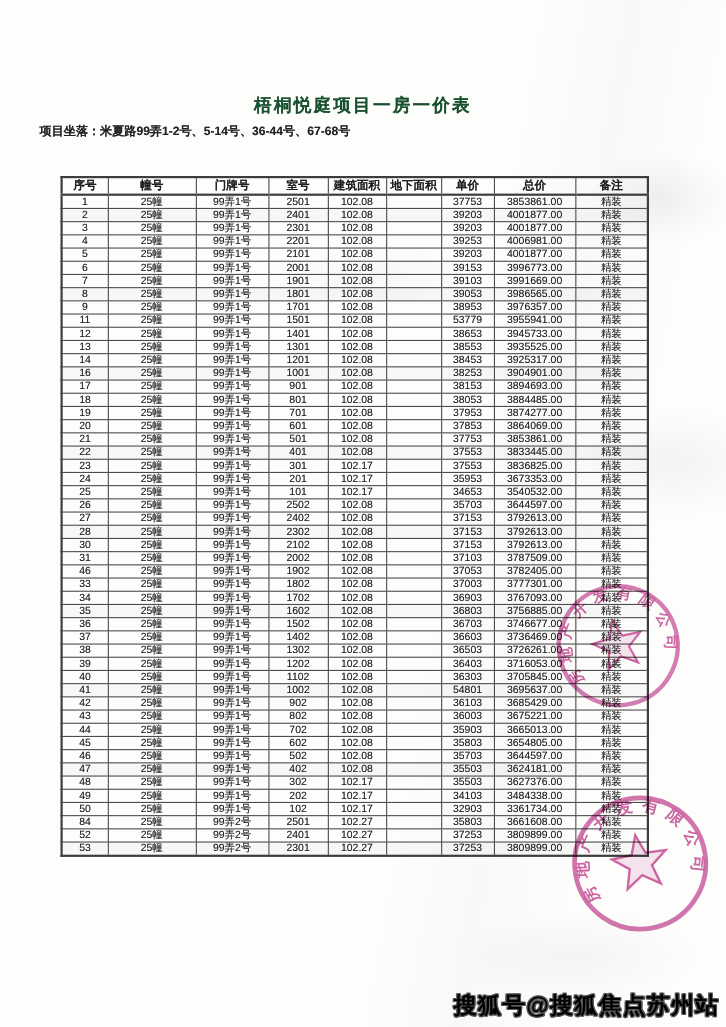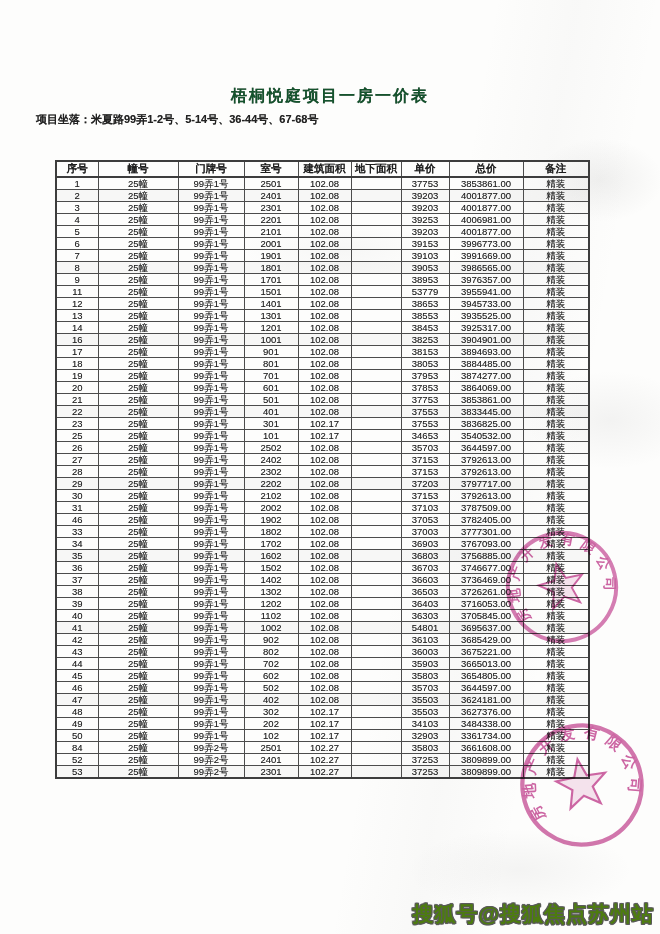--- a/index.html
+++ b/index.html
@@ -52,21 +52,21 @@
   
   .stamp { position:absolute; mix-blend-mode:multiply; opacity:.8; pointer-events:none; }
   .stamp-1 { left:503px; top:528px; width:118px; height:118px; transform:rotate(-14deg); }
   .stamp-2 { left:517px; top:720px; width:130px; height:130px; transform:rotate(-10deg); }
   .stamp svg { width:100%; height:100%; }
   .stamp text { font-family:"Liberation Sans","DejaVu Sans",sans-serif; font-weight:bold; }
   
   .watermark {
     position:absolute; right:6px; bottom:6px;
     font-size:21px; font-weight:bold; letter-spacing:1px;
-    color:#4d7c0f;
+    color:#000000;
     text-shadow:
       1px 1px 0 #5a5a5a, -1px -1px 0 #5a5a5a, 1px -1px 0 #5a5a5a,
       -1px 1px 0 #5a5a5a, 0 1px 0 #5a5a5a, 0 -1px 0 #5a5a5a,
       1px 0 0 #5a5a5a, -1px 0 0 #5a5a5a;
   }
 </style>
 </head>
 <body>
 
 <div class="page">
@@ -326,20 +326,31 @@
           <td>25幢</td>
           <td>99弄1号</td>
           <td>301</td>
           <td>102.17</td>
           <td></td>
           <td>37553</td>
           <td>3836825.00</td>
           <td>精装</td>
         </tr>
         <tr>
+          <td>24</td>
+          <td>25幢</td>
+          <td>99弄1号</td>
+          <td>201</td>
+          <td>102.17</td>
+          <td></td>
+          <td>35953</td>
+          <td>3673353.00</td>
+          <td>精装</td>
+        </tr>
+        <tr>
           <td>25</td>
           <td>25幢</td>
           <td>99弄1号</td>
           <td>101</td>
           <td>102.17</td>
           <td></td>
           <td>34653</td>
           <td>3540532.00</td>
           <td>精装</td>
         </tr>
@@ -367,31 +378,20 @@
         </tr>
         <tr>
           <td>28</td>
           <td>25幢</td>
           <td>99弄1号</td>
           <td>2302</td>
           <td>102.08</td>
           <td></td>
           <td>37153</td>
           <td>3792613.00</td>
-          <td>精装</td>
-        </tr>
-        <tr>
-          <td>29</td>
-          <td>25幢</td>
-          <td>99弄1号</td>
-          <td>2202</td>
-          <td>102.08</td>
-          <td></td>
-          <td>37203</td>
-          <td>3797717.00</td>
           <td>精装</td>
         </tr>
         <tr>
           <td>30</td>
           <td>25幢</td>
           <td>99弄1号</td>
           <td>2102</td>
           <td>102.08</td>
           <td></td>
           <td>37153</td>

